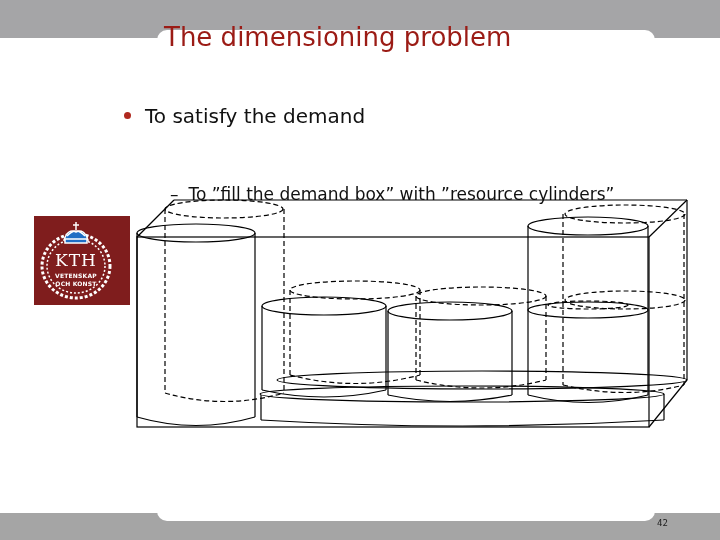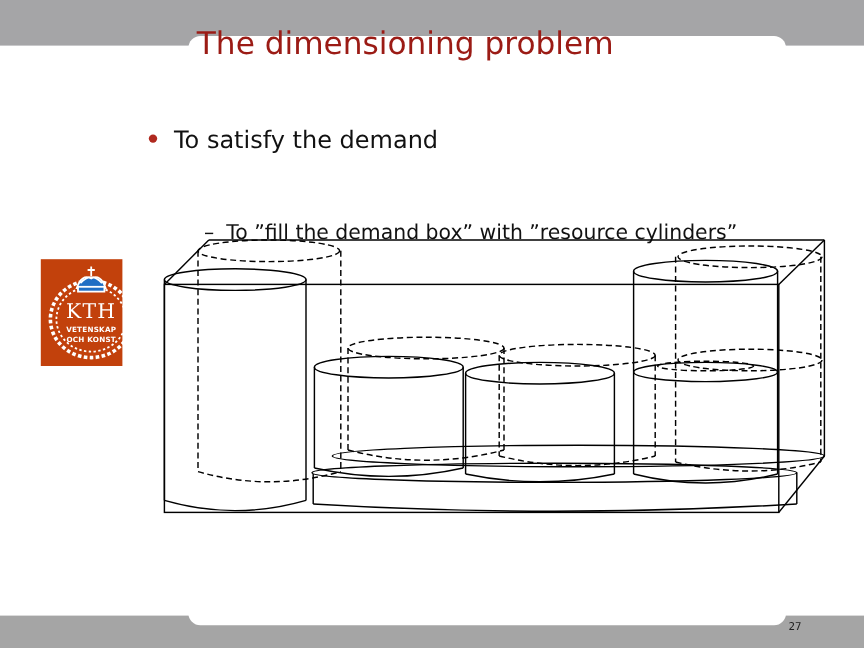--- a/index.html
+++ b/index.html
@@ -40,22 +40,22 @@
     position: relative; top: -2px;
   }
   .bullet-2 {
     position: absolute; left: 170px; top: 138px;
     font-size: 17px; color: #111;
     white-space: nowrap;
     margin-top: 46px;
   }
   .dash { margin-right: 10px; }
   .logo {
-    position: absolute; left: 34px; top: 216px; width: 68px; height: 89px;
-    background: #c2410c;
+    position: absolute; left: 34px; top: 216px; width: 96px; height: 89px;
+    background: #7f1d1d;
   }
   .logo svg { position: absolute; left: 0; top: 0; }
   .logo-kth {
     position: absolute; left: 0; width: 84px; top: 34px; text-align: center;
     color: #fff; font-family: "DejaVu Serif", serif; font-size: 17px; letter-spacing: 1px;
   }
   .logo-sub {
     position: absolute; left: 0; width: 84px; text-align: center;
     color: #fff; font-size: 6px; font-weight: bold; letter-spacing: 0.2px;
   }
@@ -171,13 +171,13 @@
     <g>
       <ellipse cx="482" cy="380" rx="205" ry="9"></ellipse>
       <ellipse cx="462" cy="394" rx="202" ry="8"></ellipse>
       <line x1="261" y1="395" x2="261" y2="420"></line>
       <line x1="664" y1="394" x2="664" y2="420"></line>
       <path d="M261 420 Q462 432 664 420"></path>
     </g>
   </g>
 </svg>
 
-<div class="page-number">27</div>
+<div class="page-number">42</div>
 
 </body></html>

